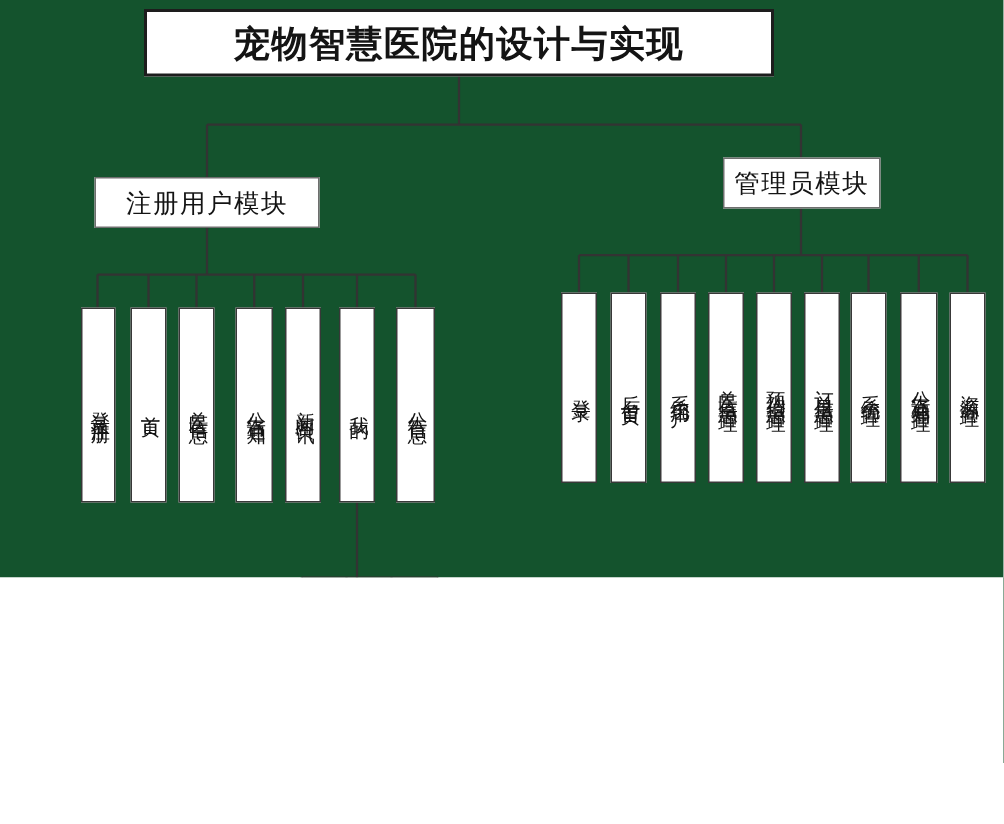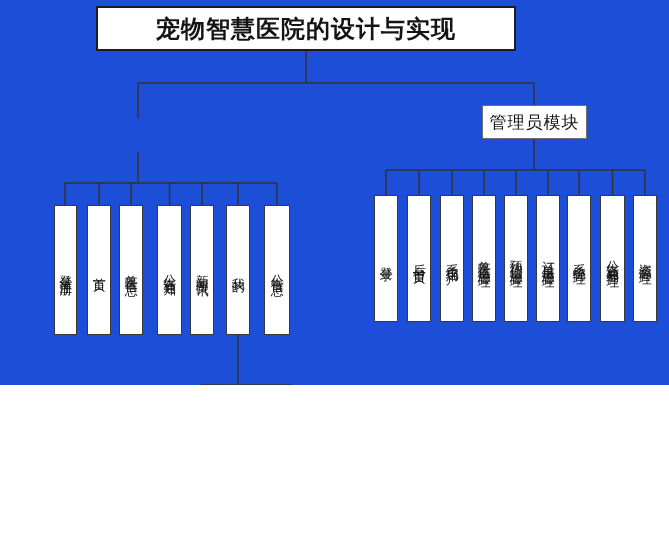--- a/index.html
+++ b/index.html
@@ -1,17 +1,17 @@
 <!DOCTYPE html>
 <html><head>
 <meta charset="utf-8">
 <style>
   html,body { margin:0; padding:0; background:#ffffff; }
   .canvas {
-    position:relative; width:669px; height:385px; background:#1d4ed8;
+    position:relative; width:669px; height:385px; background:#14532d;
     font-family:"DejaVu Sans","Liberation Sans",sans-serif; overflow:hidden;
   }
   .lines { position:absolute; left:0; top:0; z-index:0; }
   .box {
     position:absolute; box-sizing:border-box; background:#ffffff;
     border:1.5px solid #3c3c3c; color:#141414; z-index:1;
     display:flex; align-items:center; justify-content:center; text-align:center;
   }
   .title-box { border:2px solid #1d1d1d; font-size:24px; font-weight:600; letter-spacing:1px; }
   .module-box { border:1.6px solid #6e6e6e; font-size:17px; letter-spacing:1px; }
@@ -66,20 +66,23 @@
       <path d="M579,170 V195"></path>
       <path d="M612.5,170 V195"></path>
       <path d="M645,170 V195"></path>
     </g>
   </svg>
 
   <div class="box title-box" style="left:96px; top:6px; width:420px; height:45px;">
     <span>宠物智慧医院的设计与实现</span>
   </div>
 
+  <div class="box module-box" style="left:63px; top:118px; width:150px; height:34px;">
+    <span>注册用户模块</span>
+  </div>
   <div class="box module-box" style="left:482px; top:105px; width:105px; height:34px;">
     <span>管理员模块</span>
   </div>
 
   <div class="box leaf" style="left:54px; top:205px; width:23px; height:130px;">
     <span class="vtext">登录注册</span>
   </div>
   <div class="box leaf" style="left:87px; top:205px; width:24px; height:130px;">
     <span class="vtext">首页</span>
   </div>

